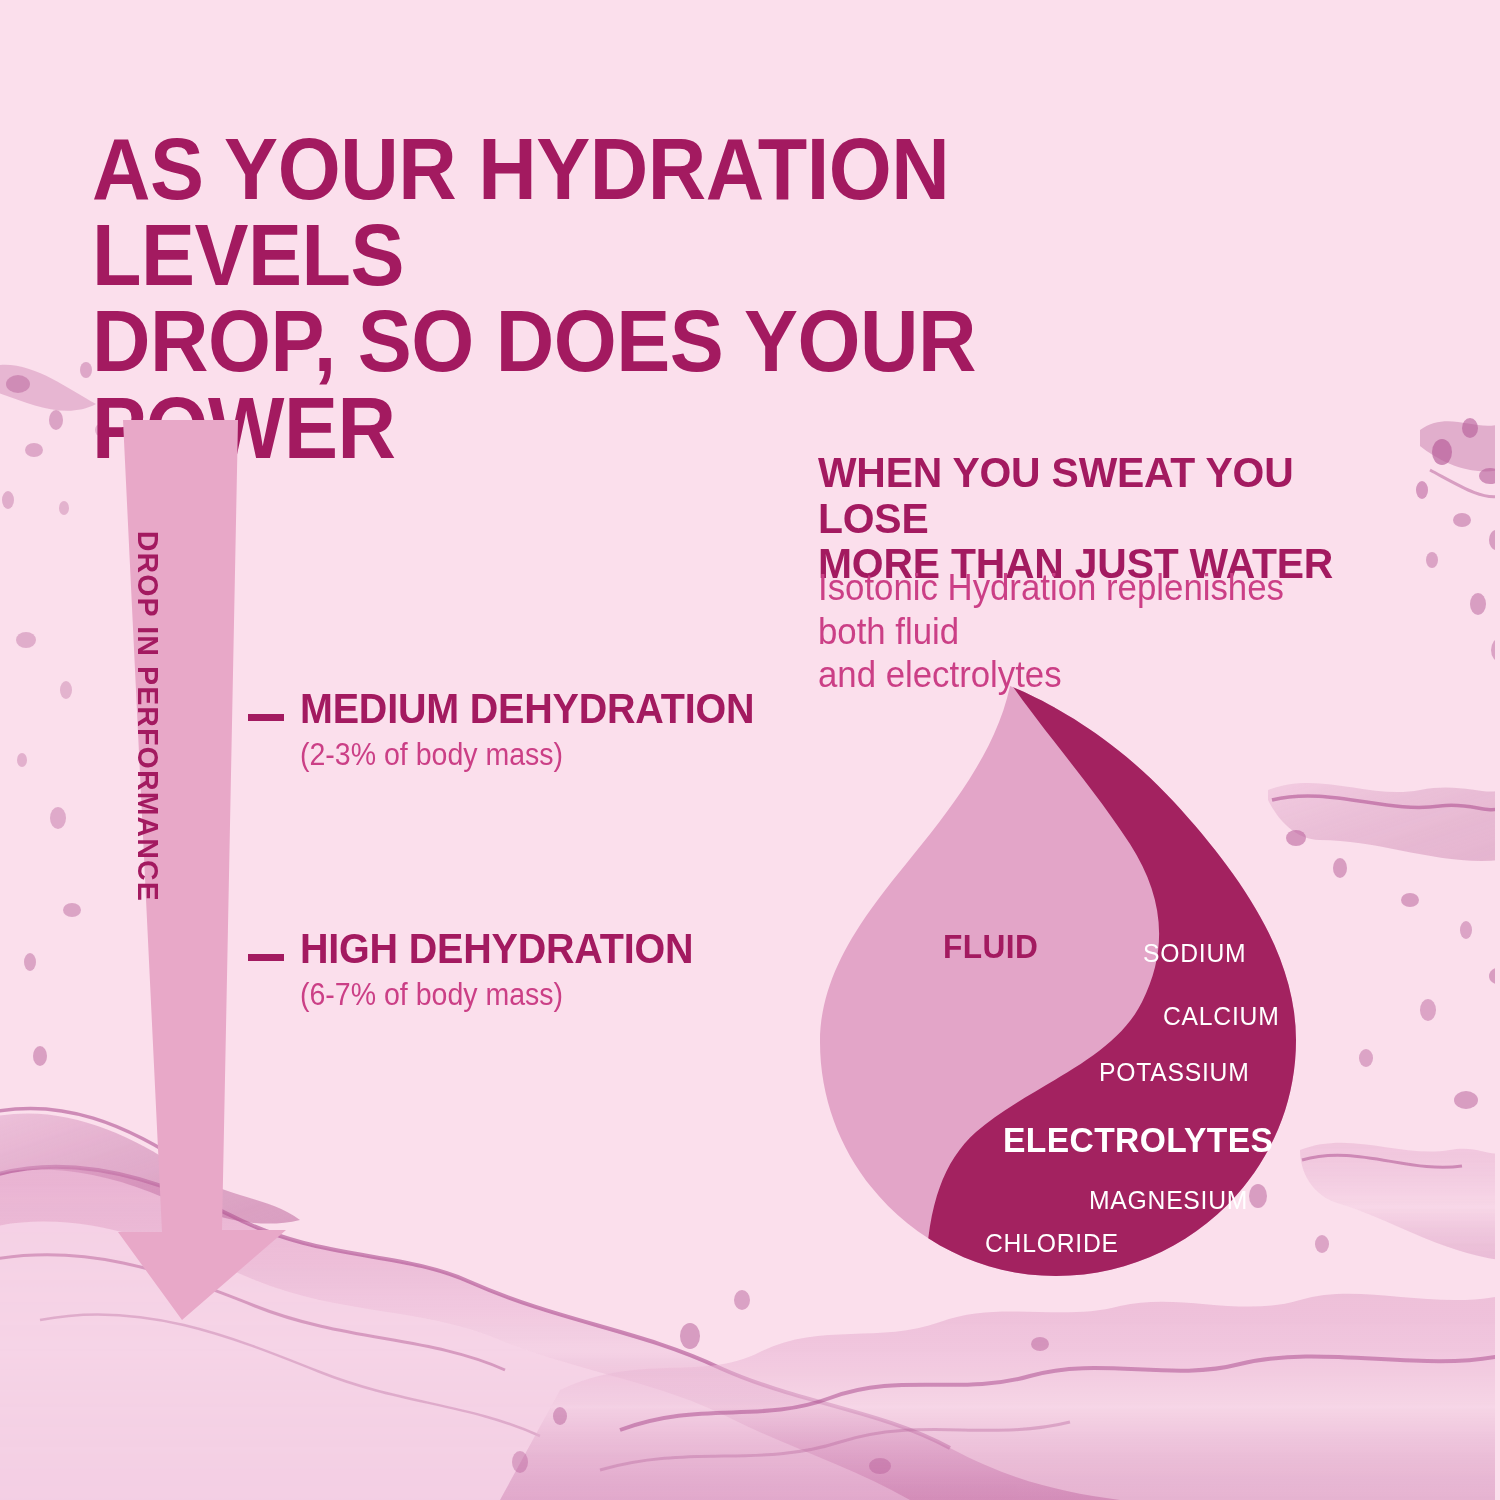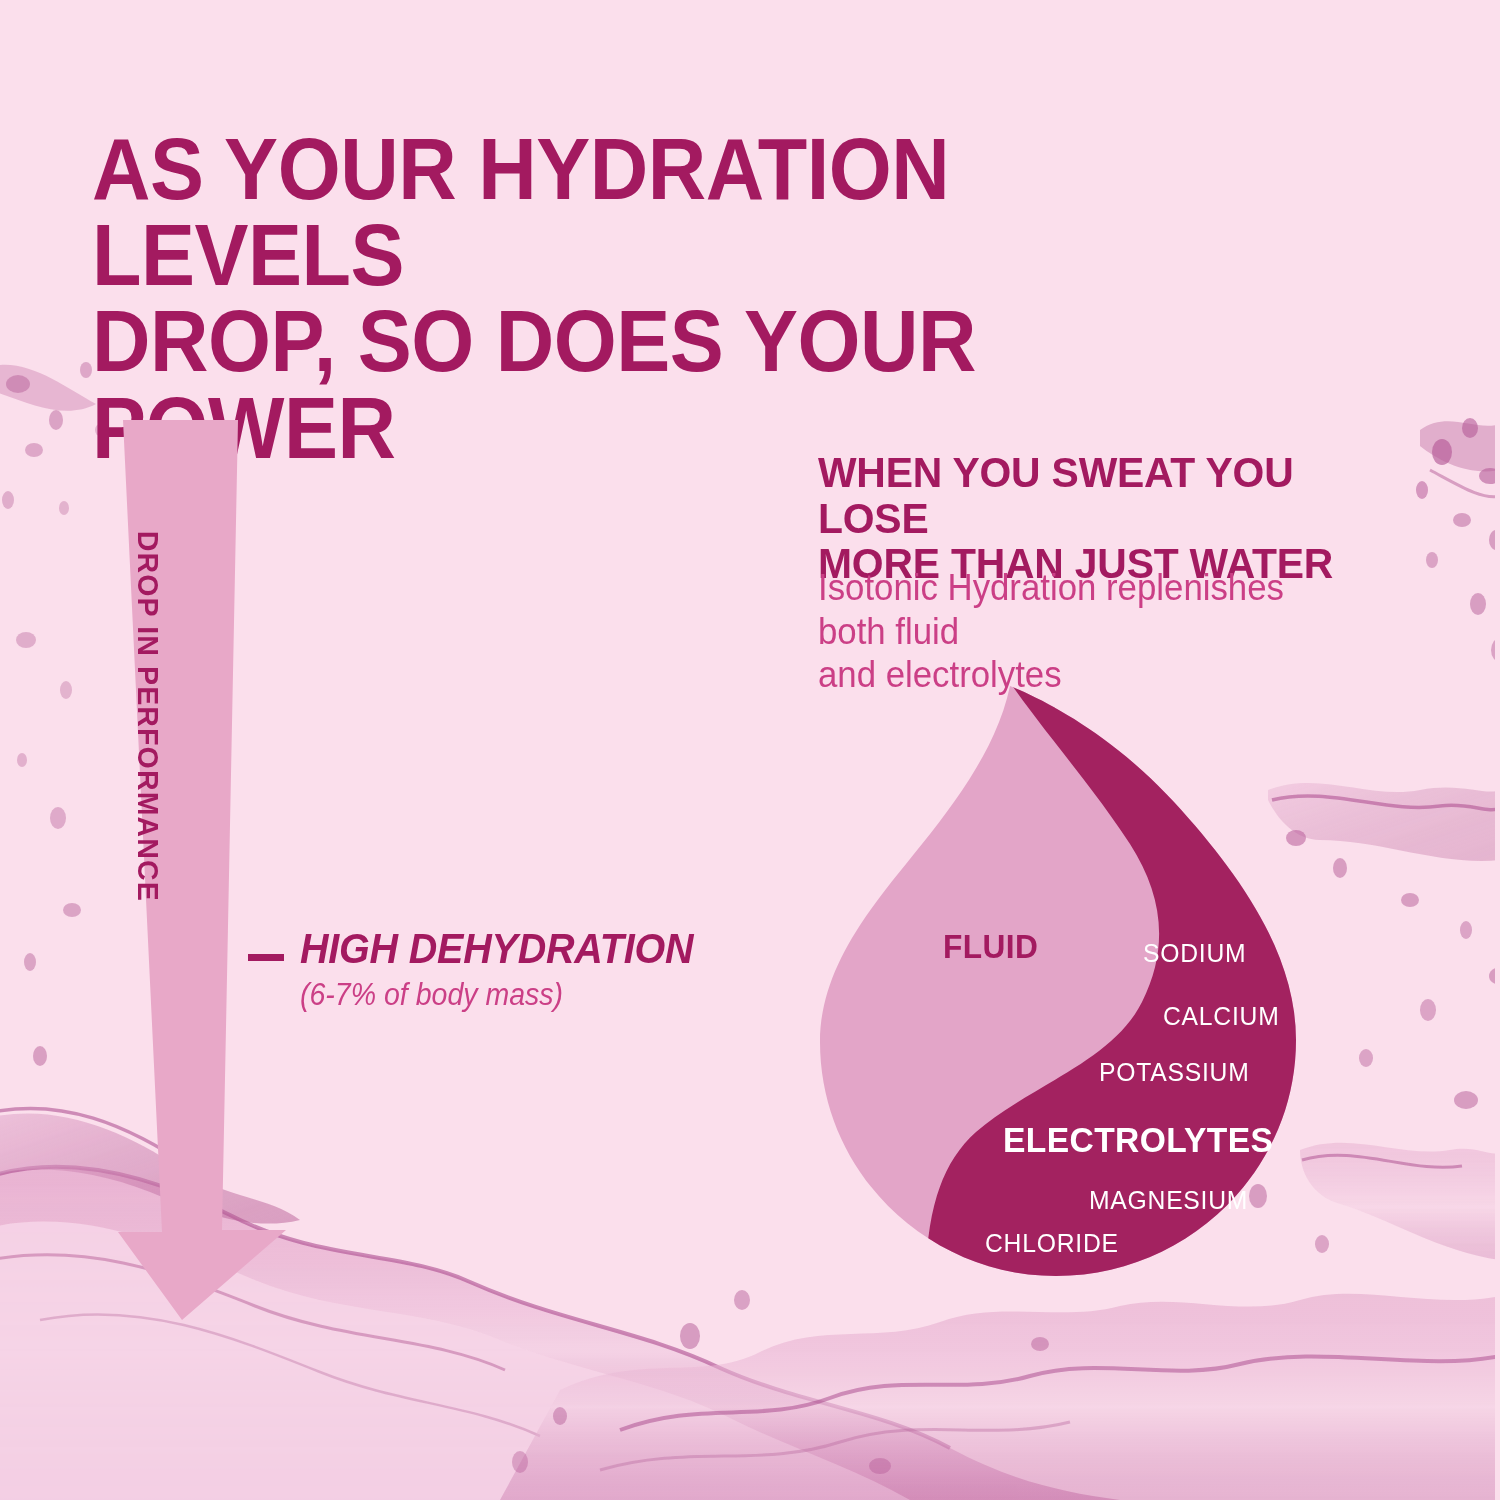--- a/index.html
+++ b/index.html
@@ -109,21 +109,21 @@
     font-weight: normal;
     font-size: 31px;
     line-height: 1.05;
     transform: scaleX(0.92);
     transform-origin: left top;
     white-space: nowrap;
   }
 
   #level-0 { top: 440px; }
   #level-1 { top: 688px; }
-  #level-2 { top: 928px; font-style: italic; }
+  #level-2 { top: 928px; }
 
   
   .right-head {
     position: absolute;
     left: 818px;
     top: 450px;
     width: 580px;
     color: #a31a60;
     font-family: "Liberation Sans Narrow", "Liberation Sans", sans-serif;
     font-weight: bold;
@@ -302,20 +302,25 @@
 
   <div class="headline">AS YOUR HYDRATION LEVELS
 DROP, SO DOES YOUR POWER</div>
 
   <svg class="arrow-wrap" viewBox="0 0 200 900" xmlns="http://www.w3.org/2000/svg" aria-hidden="true">
     <path d="M5 0 L 120 0 L 104 810 L 168 810 L 64 900 L 0 812 L 44 812 Z" fill="#e8a8c8"></path>
   </svg>
   <div class="arrow-label">DROP IN PERFORMANCE</div>
 
 
+  <div class="level" id="level-1">
+    <span class="dash"></span>
+    <div class="ltitle">MEDIUM DEHYDRATION</div>
+    <div class="lsub">(2-3% of body mass)</div>
+  </div>
 
   <div class="level" id="level-2">
     <span class="dash"></span>
     <div class="ltitle">HIGH DEHYDRATION</div>
     <div class="lsub">(6-7% of body mass)</div>
   </div>
 
   <div class="right-head">WHEN YOU SWEAT YOU LOSE
 MORE THAN JUST WATER</div>
   <div class="right-sub">Isotonic Hydration replenishes both fluid

